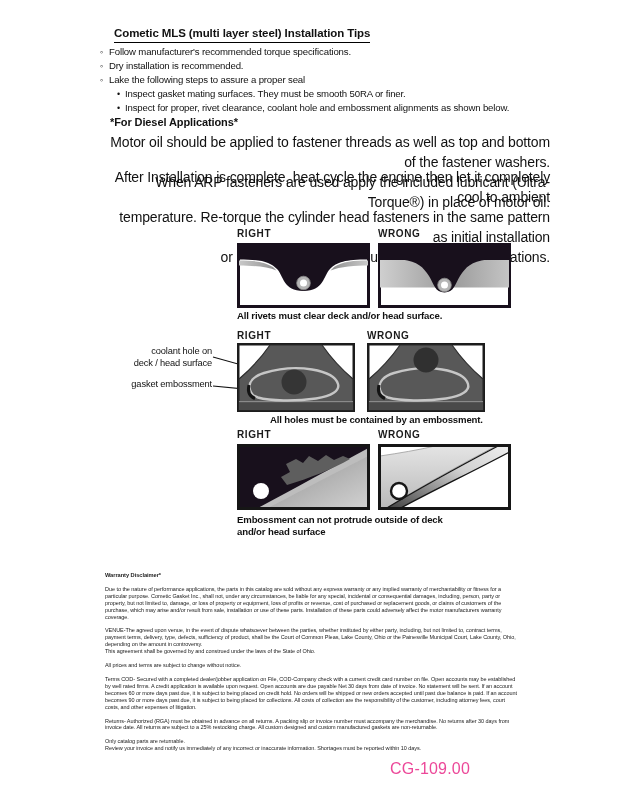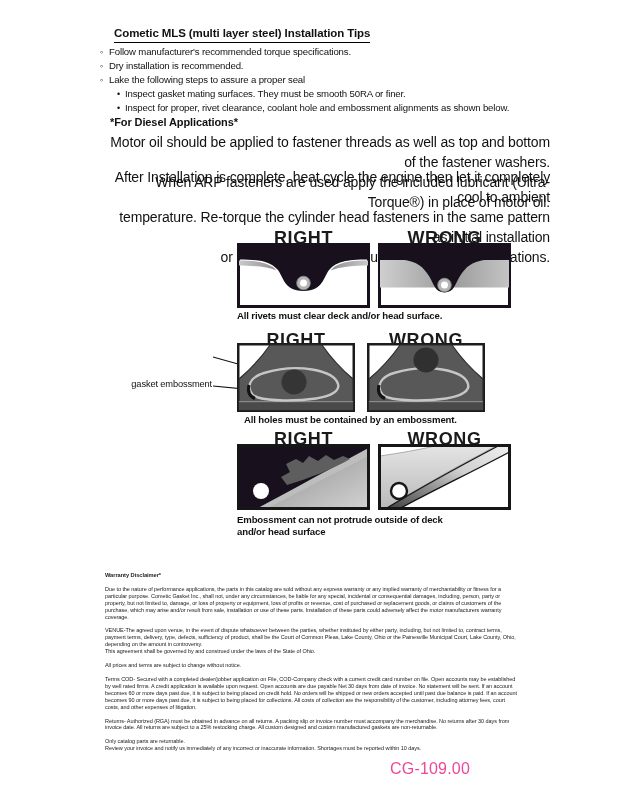--- a/index.html
+++ b/index.html
@@ -13,21 +13,21 @@
 
   .tips{font-size:9.6px;letter-spacing:-0.15px;line-height:13px;}
   .tip{display:flex;align-items:baseline;}
   .tip .mk{width:9px;flex:0 0 9px;font-size:9px;}
   .tip.sub{padding-left:17px;}
   .tip.sub .mk{width:8px;flex:0 0 8px;}
 
   .h2{font-size:11px;font-weight:700;letter-spacing:-0.1px;}
   .body{font-size:14px;letter-spacing:-0.15px;line-height:20px;width:440px;text-align:right;}
 
-  .rw{font-size:18px;font-weight:700;letter-spacing:0.6px;text-align:center;color:#1a1a1a;}
+  .rw{font-size:10px;font-weight:700;letter-spacing:0.6px;text-align:left;color:#1a1a1a;}
   .cap{font-size:9.6px;font-weight:700;letter-spacing:-0.15px;line-height:11.5px;}
   .annot{font-size:9.3px;letter-spacing:-0.15px;line-height:11.5px;text-align:right;}
 
   .legal{width:415px;font-size:5.5px;line-height:6.9px;letter-spacing:-0.05px;color:#222;}
   .legal .lp{margin:0 0 7px 0;}
   .legal .lh{font-weight:700;font-size:5.7px;margin:0 0 7px 0;}
 
   .footer-code{font-size:16px;letter-spacing:0.2px;color:#ec4899;}
   svg{display:block;}
 </style>
@@ -110,20 +110,22 @@
       <circle cx="66.5" cy="42" r="6.8" fill="#b5b5b5" stroke="#8a8a8a" stroke-width="0.8"></circle>
       <circle cx="66.5" cy="42" r="3.5" fill="#ffffff"></circle>
     </svg>
   </div>
 
   <div class="abs cap" style="left:237px;top:310px;">All rivets must clear deck and/or head surface.</div>
 
   <div class="abs rw" style="left:237px;top:330px;width:118px;">RIGHT</div>
   <div class="abs rw" style="left:367px;top:330px;width:118px;">WRONG</div>
 
+  <div class="abs annot pre" style="left:96px;top:346px;width:116px;">coolant hole on
+deck / head surface</div>
   <div class="abs annot" style="left:96px;top:379px;width:116px;">gasket embossment</div>
 
   <svg class="abs" style="left:212px;top:350px;" width="92" height="46" viewBox="0 0 92 46">
     <line x1="1" y1="7" x2="80" y2="29" stroke="#111" stroke-width="1.1"></line>
     <line x1="1" y1="36" x2="53" y2="41" stroke="#111" stroke-width="1.1"></line>
   </svg>
 
   <div class="abs" style="left:237px;top:343px;">
     <svg width="118" height="69" viewBox="0 0 118 69">
       <rect x="1.25" y="1.25" width="115.5" height="66.5" fill="#ffffff" stroke="#1c1c1c" stroke-width="2.5"></rect>
@@ -141,21 +143,21 @@
       <rect x="1.25" y="1.25" width="115.5" height="66.5" fill="#ffffff" stroke="#1c1c1c" stroke-width="2.5"></rect>
       <path d="M2 67 V36 C15 25 26 12 33 2 H85 C92 12 103 25 116 36 V67 Z" fill="#585858" stroke="#2b2b2b" stroke-width="1.2"></path>
       <rect x="2" y="58" width="114" height="1.4" fill="#8a8a8a"></rect>
       <rect x="2" y="59.4" width="114" height="7.6" fill="#4a4a4a"></rect>
       <path d="M13 47 C11 39 17 33 27 30 C42 25.5 60 24 75 26.5 C90 29 99 34 101 41 C103 47.5 95 53 79 55.5 C58 58.5 33 58 21 54.5 C15 52.5 14.5 50.5 13 47 Z" fill="none" stroke="#c6c6c6" stroke-width="2.4"></path>
       <path d="M12 42 C10.5 48 12 53 18 55.5" fill="none" stroke="#141414" stroke-width="3"></path>
       <circle cx="59" cy="17" r="12.5" fill="#303030"></circle>
     </svg>
   </div>
 
-  <div class="abs cap" style="left:244px;top:414px;text-align:center;">All holes must be contained by an embossment.</div>
+  <div class="abs cap" style="left:270px;top:414px;text-align:center;">All holes must be contained by an embossment.</div>
 
   <div class="abs rw" style="left:237px;top:429px;width:133px;">RIGHT</div>
   <div class="abs rw" style="left:378px;top:429px;width:133px;">WRONG</div>
 
   <div class="abs" style="left:237px;top:444px;">
     <svg width="133" height="66" viewBox="0 0 133 66">
       <defs>
         <linearGradient id="g3a" x1="0" y1="0" x2="1" y2="1">
           <stop offset="0" stop-color="#8d8d8d"></stop>
             <stop offset="1" stop-color="#d2d2d2"></stop>

